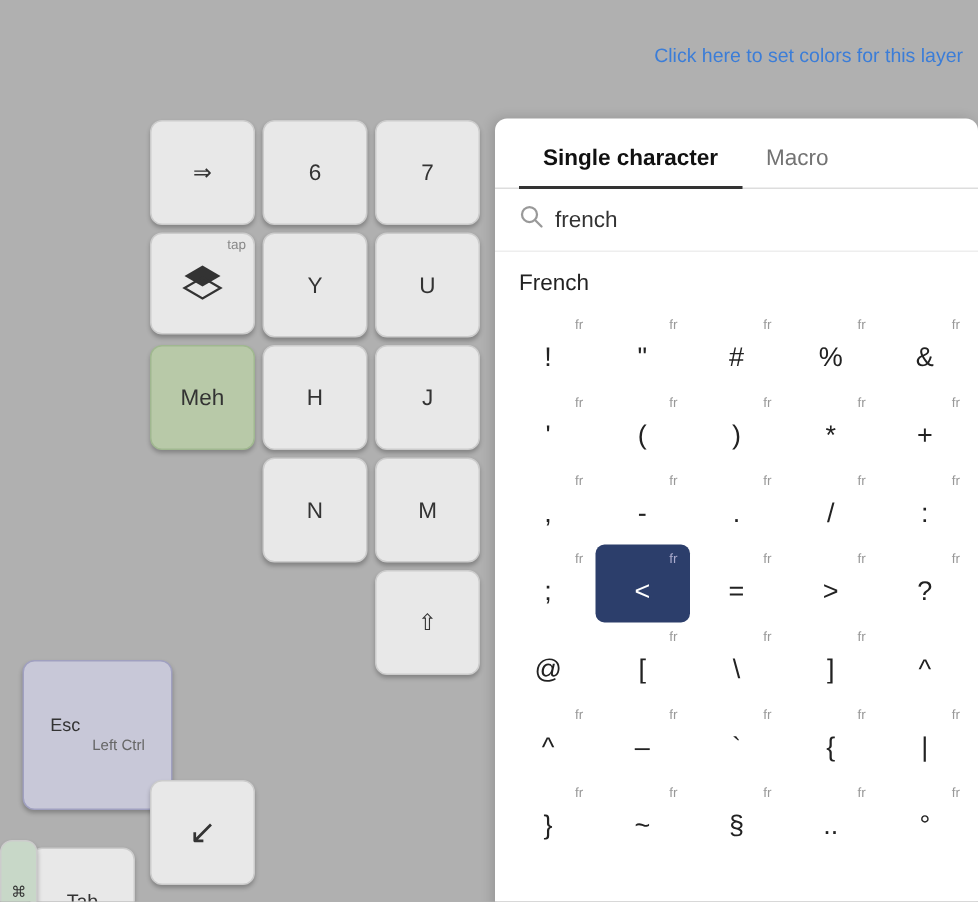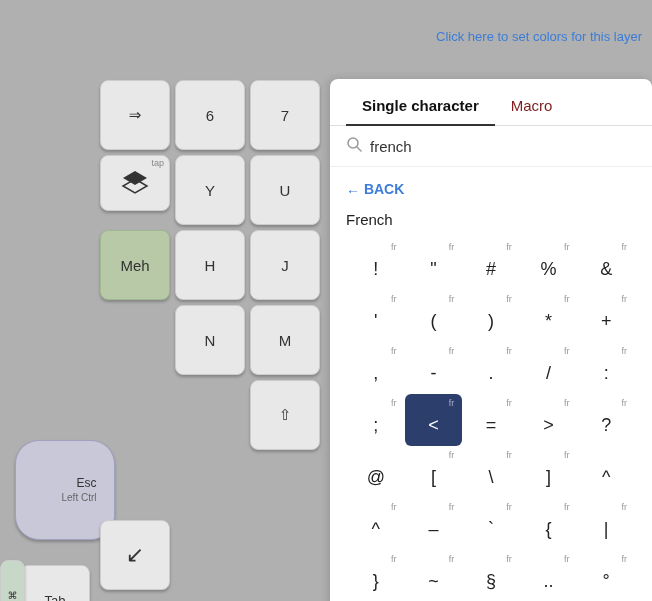--- a/index.html
+++ b/index.html
@@ -46,21 +46,21 @@
       align-items: center;
       justify-content: center;
       font-size: 15px;
       color: #333;
       font-weight: 500;
     }
 
     .key-arrow { top: 10px; left: 100px; width: 70px; height: 70px; }
     .key-6 { top: 10px; left: 175px; width: 70px; height: 70px; }
     .key-7 { top: 10px; left: 250px; width: 70px; height: 70px; }
-    .key-layers { top: 85px; left: 100px; width: 70px; height: 56px; font-size: 11px; text-align: center; }
+    .key-layers { top: 85px; left: 100px; width: 70px; height: 68px; font-size: 11px; text-align: center; }
     .key-y { top: 85px; left: 175px; width: 70px; height: 70px; }
     .key-u { top: 85px; left: 250px; width: 70px; height: 70px; }
     .key-meh { top: 160px; left: 100px; width: 70px; height: 70px; background: #b8c9a8; border-color: #a0b890; }
     .key-h { top: 160px; left: 175px; width: 70px; height: 70px; }
     .key-j { top: 160px; left: 250px; width: 70px; height: 70px; }
     .key-n { top: 235px; left: 175px; width: 70px; height: 70px; }
     .key-m { top: 235px; left: 250px; width: 70px; height: 70px; }
     .key-shift { top: 310px; left: 250px; width: 70px; height: 70px; }
     .key-esc { top: 370px; left: 15px; width: 100px; height: 100px; background: #c8c8d8; border-color: #a0a0c0; font-size: 12px; }
     .key-fn { top: 450px; left: 100px; width: 70px; height: 70px; }
@@ -96,21 +96,21 @@
       border-bottom: 1px solid #ddd;
       padding: 0 16px;
       padding-top: 10px;
       gap: 0;
     }
 
     .tab-item {
       padding: 8px 16px 10px;
       font-size: 15px;
       cursor: pointer;
-      color: #7f1d1d;
+      color: #737373;
       border-bottom: 2px solid transparent;
       margin-bottom: -1px;
     }
     .tab-item.active {
       color: #111;
       font-weight: 600;
       border-bottom: 2px solid #333;
     }
 
     .panel-search {
@@ -154,21 +154,21 @@
       padding: 4px 16px 10px;
       font-size: 15px;
       font-weight: 500;
       color: #222;
     }
 
     .char-grid {
       display: grid;
       grid-template-columns: repeat(5, 1fr);
       gap: 0;
-      padding: 0 17px;
+      padding: 0 4px;
     }
 
     .char-cell {
       position: relative;
       display: flex;
       flex-direction: column;
       align-items: center;
       justify-content: center;
       height: 52px;
       font-size: 18px;
@@ -251,21 +251,21 @@
   </div>
 
   <div class="key key-m">
     <span>M</span>
   </div>
 
   <div class="key key-shift">
     <span>⇧</span>
   </div>
 
-  <div class="key key-esc" style="text-align:right;line-height:1.4;border-radius:24px;">
+  <div class="key key-esc" style="text-align:left;line-height:1.4;">
     <div>
       <div>Esc</div>
       <div style="font-size:10px;color:#666;padding-left:28px;">Left Ctrl</div>
     </div>
   </div>
 
   <div class="key key-fn">
     <span style="font-size:22px;">↙</span>
   </div>
 
@@ -291,21 +291,20 @@
       <svg width="16" height="16" viewBox="0 0 16 16" fill="none">
         <circle cx="7" cy="7" r="5" stroke="#999" stroke-width="1.5"></circle>
         <line x1="11" y1="11" x2="15" y2="15" stroke="#999" stroke-width="1.5" stroke-linecap="round"></line>
       </svg>
     </span>
     <input class="search-input" type="text" value="french" placeholder="french" style="">
   </div>
 
   <div class="panel-body">
 
-    <div class="back-btn">← BACK</div>
 
     <div class="section-title">French</div>
 
     <div class="char-grid" id="char-grid">
         <div class="char-cell">
           <span class="fr-label">fr</span>
           <span>!</span>
         </div>
         <div class="char-cell">
           <span class="fr-label">fr</span>

